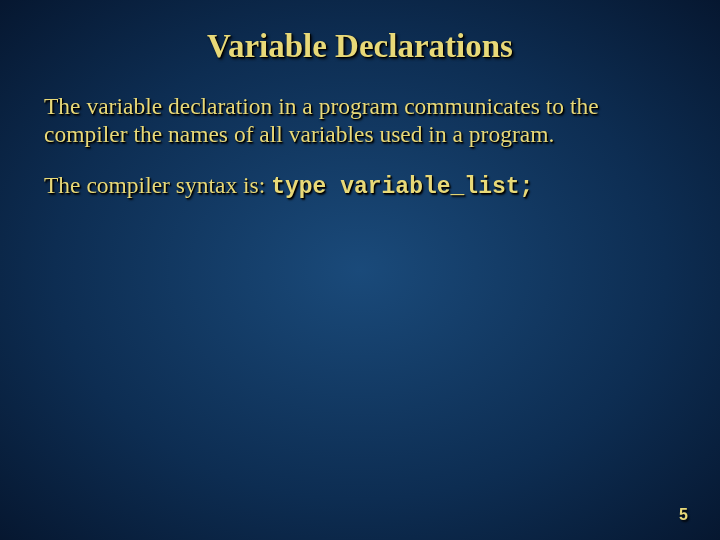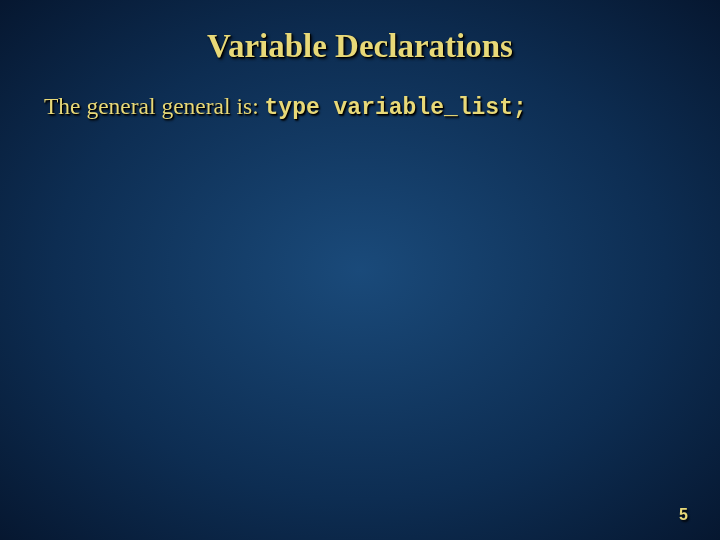--- a/index.html
+++ b/index.html
@@ -52,21 +52,22 @@
       text-shadow: 1.5px 1.5px 2px rgba(0,0,0,0.85);
       font-family: Arial, sans-serif;
     }
   </style>
 </head>
 <body>
 
 <div class="slide">
   <h1 class="title">Variable Declarations</h1>
 
+  <p class="body-text">The variable declaration in a program communicates to the compiler the names of all variables used in a program.</p>
 
 
 
   <p class="body-text">
-    <span>The general general is: </span><span class="code-text">type  variable_list;</span>
+    <span>The compiler syntax is: </span><span class="code-text">type  variable_list;</span>
   </p>
 
   <div class="page-number">5</div>
 </div>
 
 </body></html>

